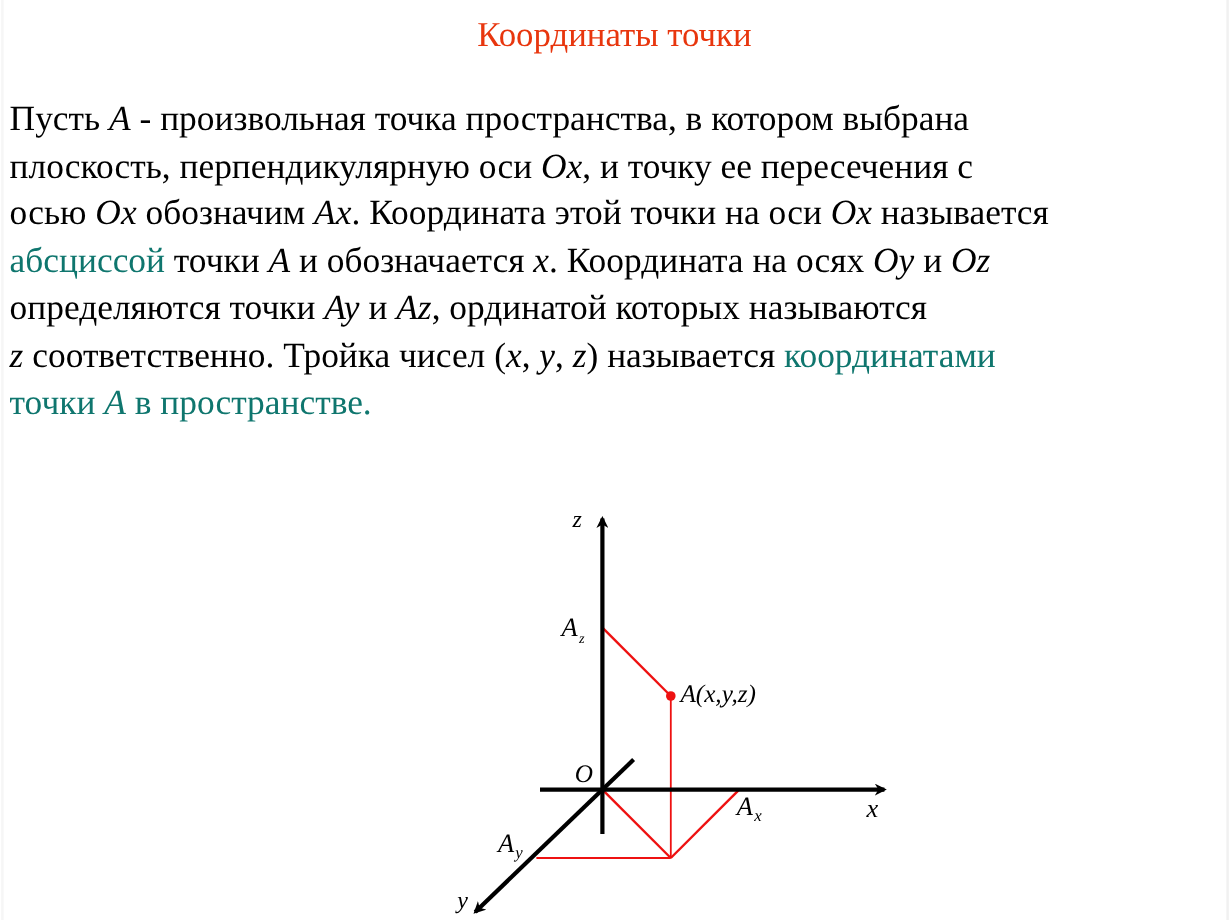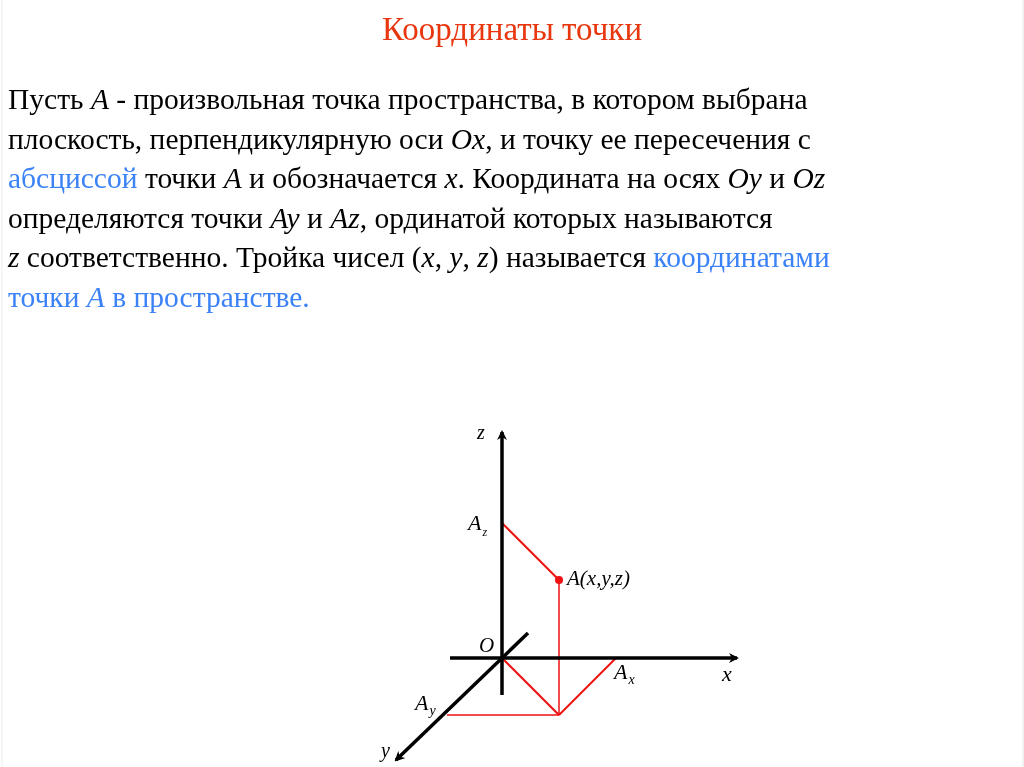--- a/index.html
+++ b/index.html
@@ -1,39 +1,40 @@
 <!DOCTYPE html>
 <html><head>
 <meta charset="utf-8">
 <style>
   html, body { margin:0; padding:0; background:#ffffff; }
   body { width:1024px; height:767px; overflow:hidden; position:relative; font-family:"Liberation Serif", "DejaVu Serif", serif; }
   .slide { position:absolute; left:0; top:0; width:1024px; height:767px; background:#fff; }
   .edge-r { position:absolute; right:0; top:0; width:2px; height:767px; background:#f1f1f1; }
   .edge-l { position:absolute; left:1px; top:0; width:2px; height:767px; background:#f6f6f6; }
-  .title { position:absolute; left:0; top:9px; width:1024px; text-align:center; font-size:33px; color:#e8360e; line-height:40px; }
+  .title { position:absolute; left:0; top:9px; width:1024px; text-align:center; font-size:29px; color:#e8360e; line-height:40px; }
   .body-text { position:absolute; left:8px; top:56px; width:1010px; font-size:29.5px; line-height:39.5px; color:#000; white-space:nowrap;margin-top:24px; }
   .line { display:block; height:39.5px; }
-  .red { color:#3b82f6;font-family:Liberation Serif, serif; }
+  .red { color:#0f766e;font-family:Liberation Serif, serif; }
   .it { font-style:italic; }
   svg { position:absolute; left:0; top:0; }
   .lbl { font-family:"Liberation Serif", "DejaVu Serif", serif; font-style:italic; }
 </style>
 </head>
 <body>
 
 <div class="slide">
   <div class="edge-l"></div>
   <div class="edge-r"></div>
 
   <div class="title">Координаты точки</div>
 
   <div class="body-text" id="para">
       <span class="line"><span>Пусть </span><span class="it">A</span><span> - произвольная точка пространства, в котором выбрана</span></span>
       <span class="line"><span>плоскость, перпендикулярную оси </span><span class="it">Ox</span><span>, и точку ее пересечения с</span></span>
+      <span class="line"><span>осью </span><span class="it">Ox</span><span> обозначим </span><span class="it">Ax</span><span>. Координата этой точки на оси </span><span class="it">Ox</span><span> называется</span></span>
       <span class="line"><span class="red">абсциссой</span><span> точки </span><span class="it">A</span><span> и обозначается </span><span class="it">x</span><span>. Координата на осях </span><span class="it">Oy</span><span> и </span><span class="it">Oz</span></span>
       <span class="line"><span>определяются точки </span><span class="it">Ay</span><span> и </span><span class="it">Az</span><span>, ординатой которых называются</span></span>
       <span class="line"><span class="it">z</span><span> соответственно. Тройка чисел (</span><span class="it">x</span><span>, </span><span class="it">y</span><span>, </span><span class="it">z</span><span>) называется </span><span class="red">координатами</span></span>
       <span class="line"><span class="red">точки </span><span class="it red">A</span><span class="red"> в пространстве.</span></span>
     </div>
 
   <svg width="1024" height="767" viewBox="0 0 1024 767">
     <defs>
       <marker id="arr" markerWidth="10" markerHeight="10" refX="8" refY="5" orient="auto" markerUnits="userSpaceOnUse">
         <path d="M0,0 L10,5 L0,10 L3,5 Z" fill="#000"></path>

